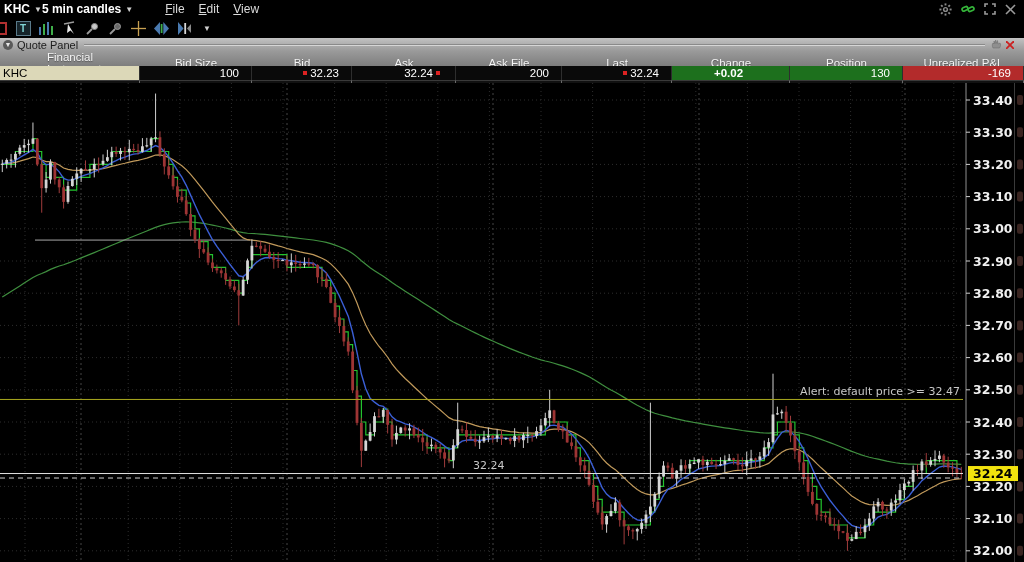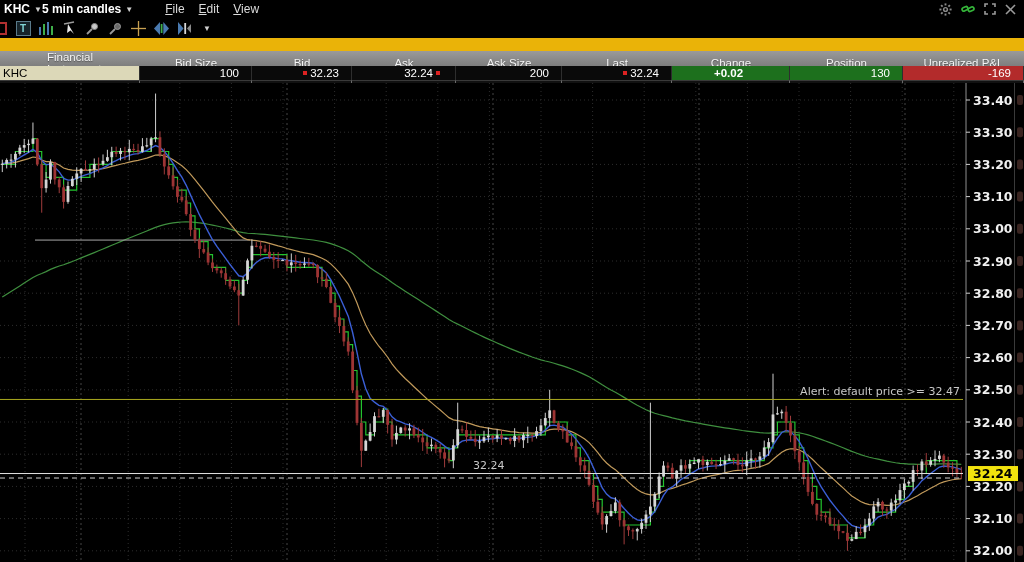--- a/index.html
+++ b/index.html
@@ -1,17 +1,17 @@
 <!DOCTYPE html>
 <html><head>
 <meta charset="utf-8">
 <style>
   html,body{margin:0;padding:0;background:#000;width:1024px;height:562px;overflow:hidden;
     font-family:"Liberation Sans",sans-serif;-webkit-font-smoothing:antialiased;}
-  .app{position:relative;width:1024px;height:562px;background:#eab308;}
+  .app{position:relative;width:1024px;height:562px;background:#6d28d9;}
 
   
   .titlebar{position:absolute;left:0;top:0;width:1024px;height:18px;background:#000;
     display:flex;align-items:center;color:#e8e8e8;font-size:12px;}
   .tb-symbol,.tb-interval{font-weight:bold;color:#fff;margin-left:4px;display:flex;align-items:center;gap:4px;}
   .caret{font-size:8px;color:#d0d0d0;}
   .menus{display:flex;gap:14px;margin-left:32px;}
   .menu-item{display:inline-block;color:#dcdcdc;cursor:default;}
   .menu-item::first-letter{text-decoration:underline;}
   .win-icons{margin-left:auto;display:flex;align-items:center;gap:9px;padding-right:8px;}
@@ -178,26 +178,46 @@
         <svg width="13" height="13" viewBox="0 0 13 13">
             <polygon points="0,0 0,13 5.5,6.5" fill="#4a7ab0"></polygon>
             <rect x="6.3" y="1" width="1.8" height="11" fill="#d8d8d8"></rect>
             <polygon points="13,2 13,11 9,6.5" fill="#8a8a8a"></polygon>
           </svg>
       </span>
       <span class="ticon" style="color:#cfcfcf;font-size:8px">▼</span>
     </span>
   </div>
 
+  <div class="qp-title">
+    <span class="qp-toggle">▼</span>
+    <span>Quote Panel</span>
+    <span class="qp-rule"></span>
+    <span class="qp-right">
+      <span>
+        <svg width="11" height="10" viewBox="0 0 11 10">
+            <path d="M2 9 C1 7 1 5 2 4 L3 5 L3 2 L4.2 4.5 L4.6 1 L5.8 4.5 L6.4 1.5 L7.2 5 L9 4 C10 5.5 9.5 7.5 8.5 9 Z" fill="#8f8f8f" stroke="#666" stroke-width="0.5"></path>
+          </svg>
+      </span>
+      <span>
+        <svg width="8" height="8" viewBox="0 0 8 8">
+            <g stroke="#c22" stroke-width="1.8">
+              <line x1="0" y1="0" x2="8" y2="8"></line>
+              <line x1="8" y1="0" x2="0" y2="8"></line>
+            </g>
+          </svg>
+      </span>
+    </span>
+  </div>
   <div class="qhead" id="qhead">
       <div class="hcell">Financial Instrument</div>
       <div class="hcell">Bid Size</div>
       <div class="hcell">Bid</div>
       <div class="hcell">Ask</div>
-      <div class="hcell">Ask Size</div>
+      <div class="hcell">Ask File</div>
       <div class="hcell">Last</div>
       <div class="hcell">Change</div>
       <div class="hcell">Position</div>
       <div class="hcell">Unrealized P&amp;L</div>
     </div>
   <div class="qrow" id="qrow">
       <div class="vcell" style="background: rgb(220, 216, 184); color: rgb(0, 0, 0); justify-content: flex-start; padding-left: 3px;">KHC</div>
       <div class="vcell">100</div>
       <div class="vcell"><span class="dot"></span>32.23</div>
       <div class="vcell">32.24<span class="dot"></span></div>

